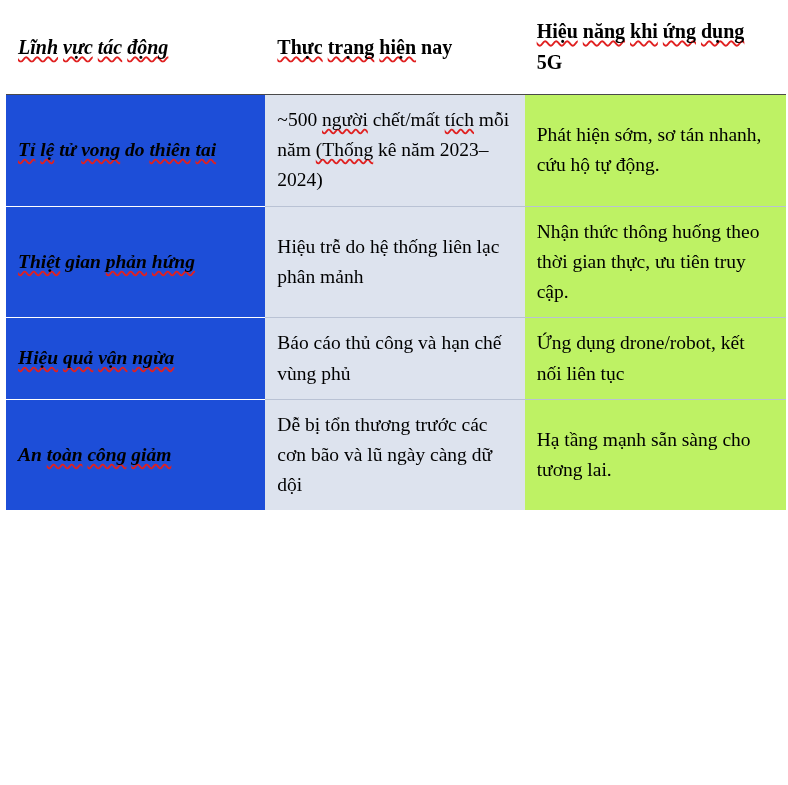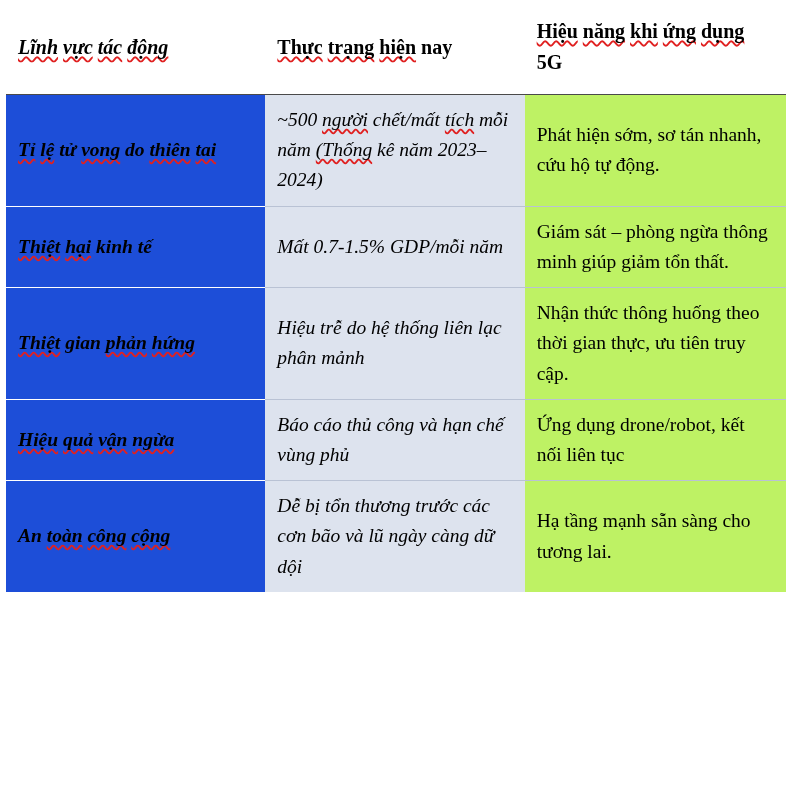--- a/index.html
+++ b/index.html
@@ -58,21 +58,20 @@
   
   td.field {
     font-style: italic;
     font-weight: bold;
     background: #1d4ed8;
   }
 
   
   td.current {
     background: #dde3ee;
-    font-style: italic;
   }
   
   td.potential {
     background: #bef264;
   }
 
   
   tr.body-row td {
     border-bottom: 1.5px solid #b9c2d4;
   }
@@ -108,38 +107,33 @@
         <td class="h2 col-sep-left"><span class="sq">Thực</span> <span class="sq">trạng</span> <span class="sq">hiện</span> nay</td>
         <td class="h3 col-sep-left"><span class="sq">Hiệu</span> <span class="sq">năng</span> <span class="sq">khi</span> <span class="sq">ứng</span> <span class="sq">dụng</span> 5G</td>
       </tr>
 
       <tr class="body-row">
         <td class="field"><span class="sq">Tỉ</span> <span class="sq">lệ</span> tử <span class="sq">vong</span> do <span class="sq">thiên</span> <span class="sq">tai</span></td>
         <td class="current col-sep-left">~500 <span class="sq">người</span> chết/mất <span class="sq">tích</span> mỗi năm <span class="sq">(Thống</span> kê năm 2023–2024)</td>
         <td class="potential col-sep-left">Phát hiện sớm, sơ tán nhanh, cứu hộ tự động.</td>
       </tr>
 
-      <tr class="body-row">
-        <td class="field"><span class="sq">Thiệt</span> <span class="sq">hại</span> kinh tế</td>
-        <td class="current col-sep-left">Mất 0.7-1.5% GDP/mỗi năm</td>
-        <td class="potential col-sep-left">Giám sát – phòng ngừa thông minh giúp giảm tổn thất.</td>
-      </tr>
 
       <tr class="body-row">
         <td class="field"><span class="sq">Thiệt</span> gian <span class="sq">phản</span> <span class="sq">hứng</span></td>
         <td class="current col-sep-left">Hiệu trễ do hệ thống liên lạc phân mảnh</td>
         <td class="potential col-sep-left">Nhận thức thông huống theo thời gian thực, ưu tiên truy cập.</td>
       </tr>
 
       <tr class="body-row">
         <td class="field"><span class="sq">Hiệu</span> <span class="sq">quả</span> <span class="sq">vận</span> <span class="sq">ngừa</span></td>
         <td class="current col-sep-left">Báo cáo thủ công và hạn chế vùng phủ</td>
         <td class="potential col-sep-left">Ứng dụng drone/robot, kết nối liên tục</td>
       </tr>
 
       <tr class="body-row last">
-        <td class="field">An <span class="sq">toàn</span> <span class="sq">công</span> <span class="sq">cộng</span></td>
+        <td class="field">An <span class="sq">toàn</span> <span class="sq">công</span> <span class="sq">giảm</span></td>
         <td class="current col-sep-left">Dễ bị tổn thương trước các cơn bão và lũ ngày càng dữ dội</td>
         <td class="potential col-sep-left">Hạ tầng mạnh sẵn sàng cho tương lai.</td>
       </tr>
     </tbody>
   </table>
 </div>
 
 </body></html>

